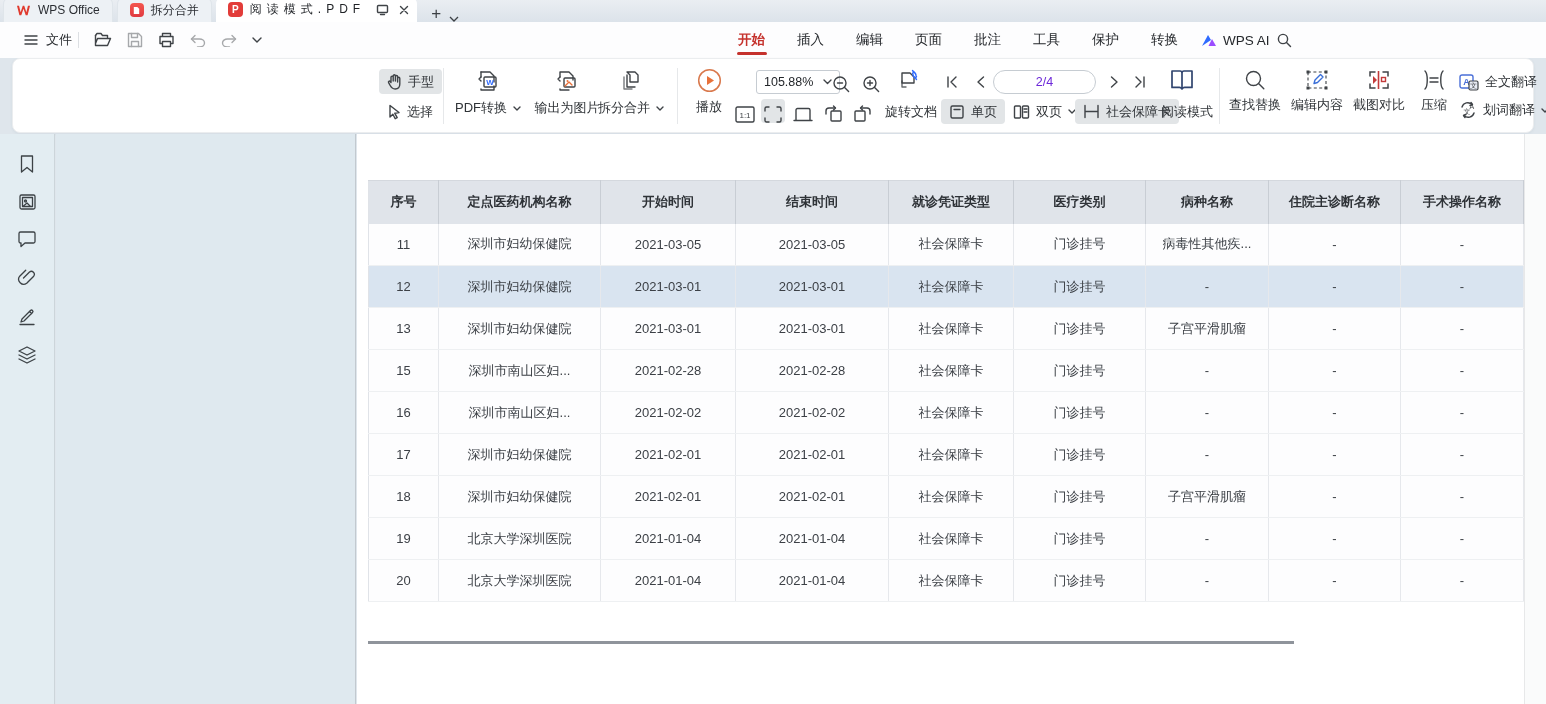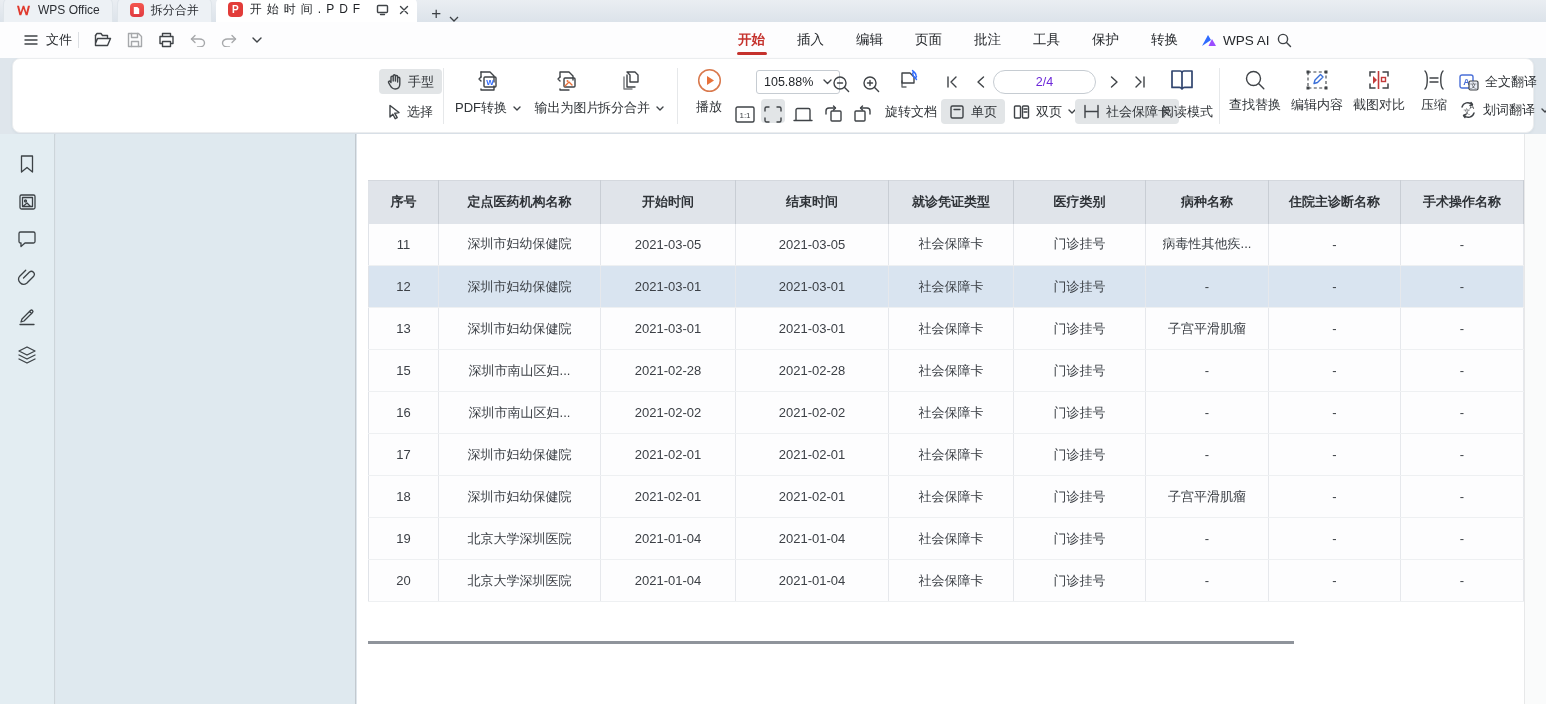--- a/index.html
+++ b/index.html
@@ -89,21 +89,21 @@
   <div class="tab inactive">
     <span class="docer-ic">
       <svg viewBox="0 0 10 10" width="9" height="9">
           <path d="M2 1h4l2 2v6H2z" fill="#fff"></path>
         </svg>
     </span>
     <span>拆分合并</span>
   </div>
   <div class="tab active">
     <span class="pdf-ic">P</span>
-    <span class="doc-title">开始时间.PDF</span>
+    <span class="doc-title">阅读模式.PDF</span>
     <span class="tab-ctrl">
       <svg width="13" height="12" viewBox="0 0 13 12" class="ic">
         <rect x="1.5" y="1.5" width="10" height="7" rx="1"></rect>
           <path d="M4.5 10.5h4"></path>
       </svg>
       <svg width="10" height="10" viewBox="0 0 10 10" class="ic">
         <path d="M1.5 1.5l7 7M8.5 1.5l-7 7"></path>
       </svg>
     </span>
   </div>

